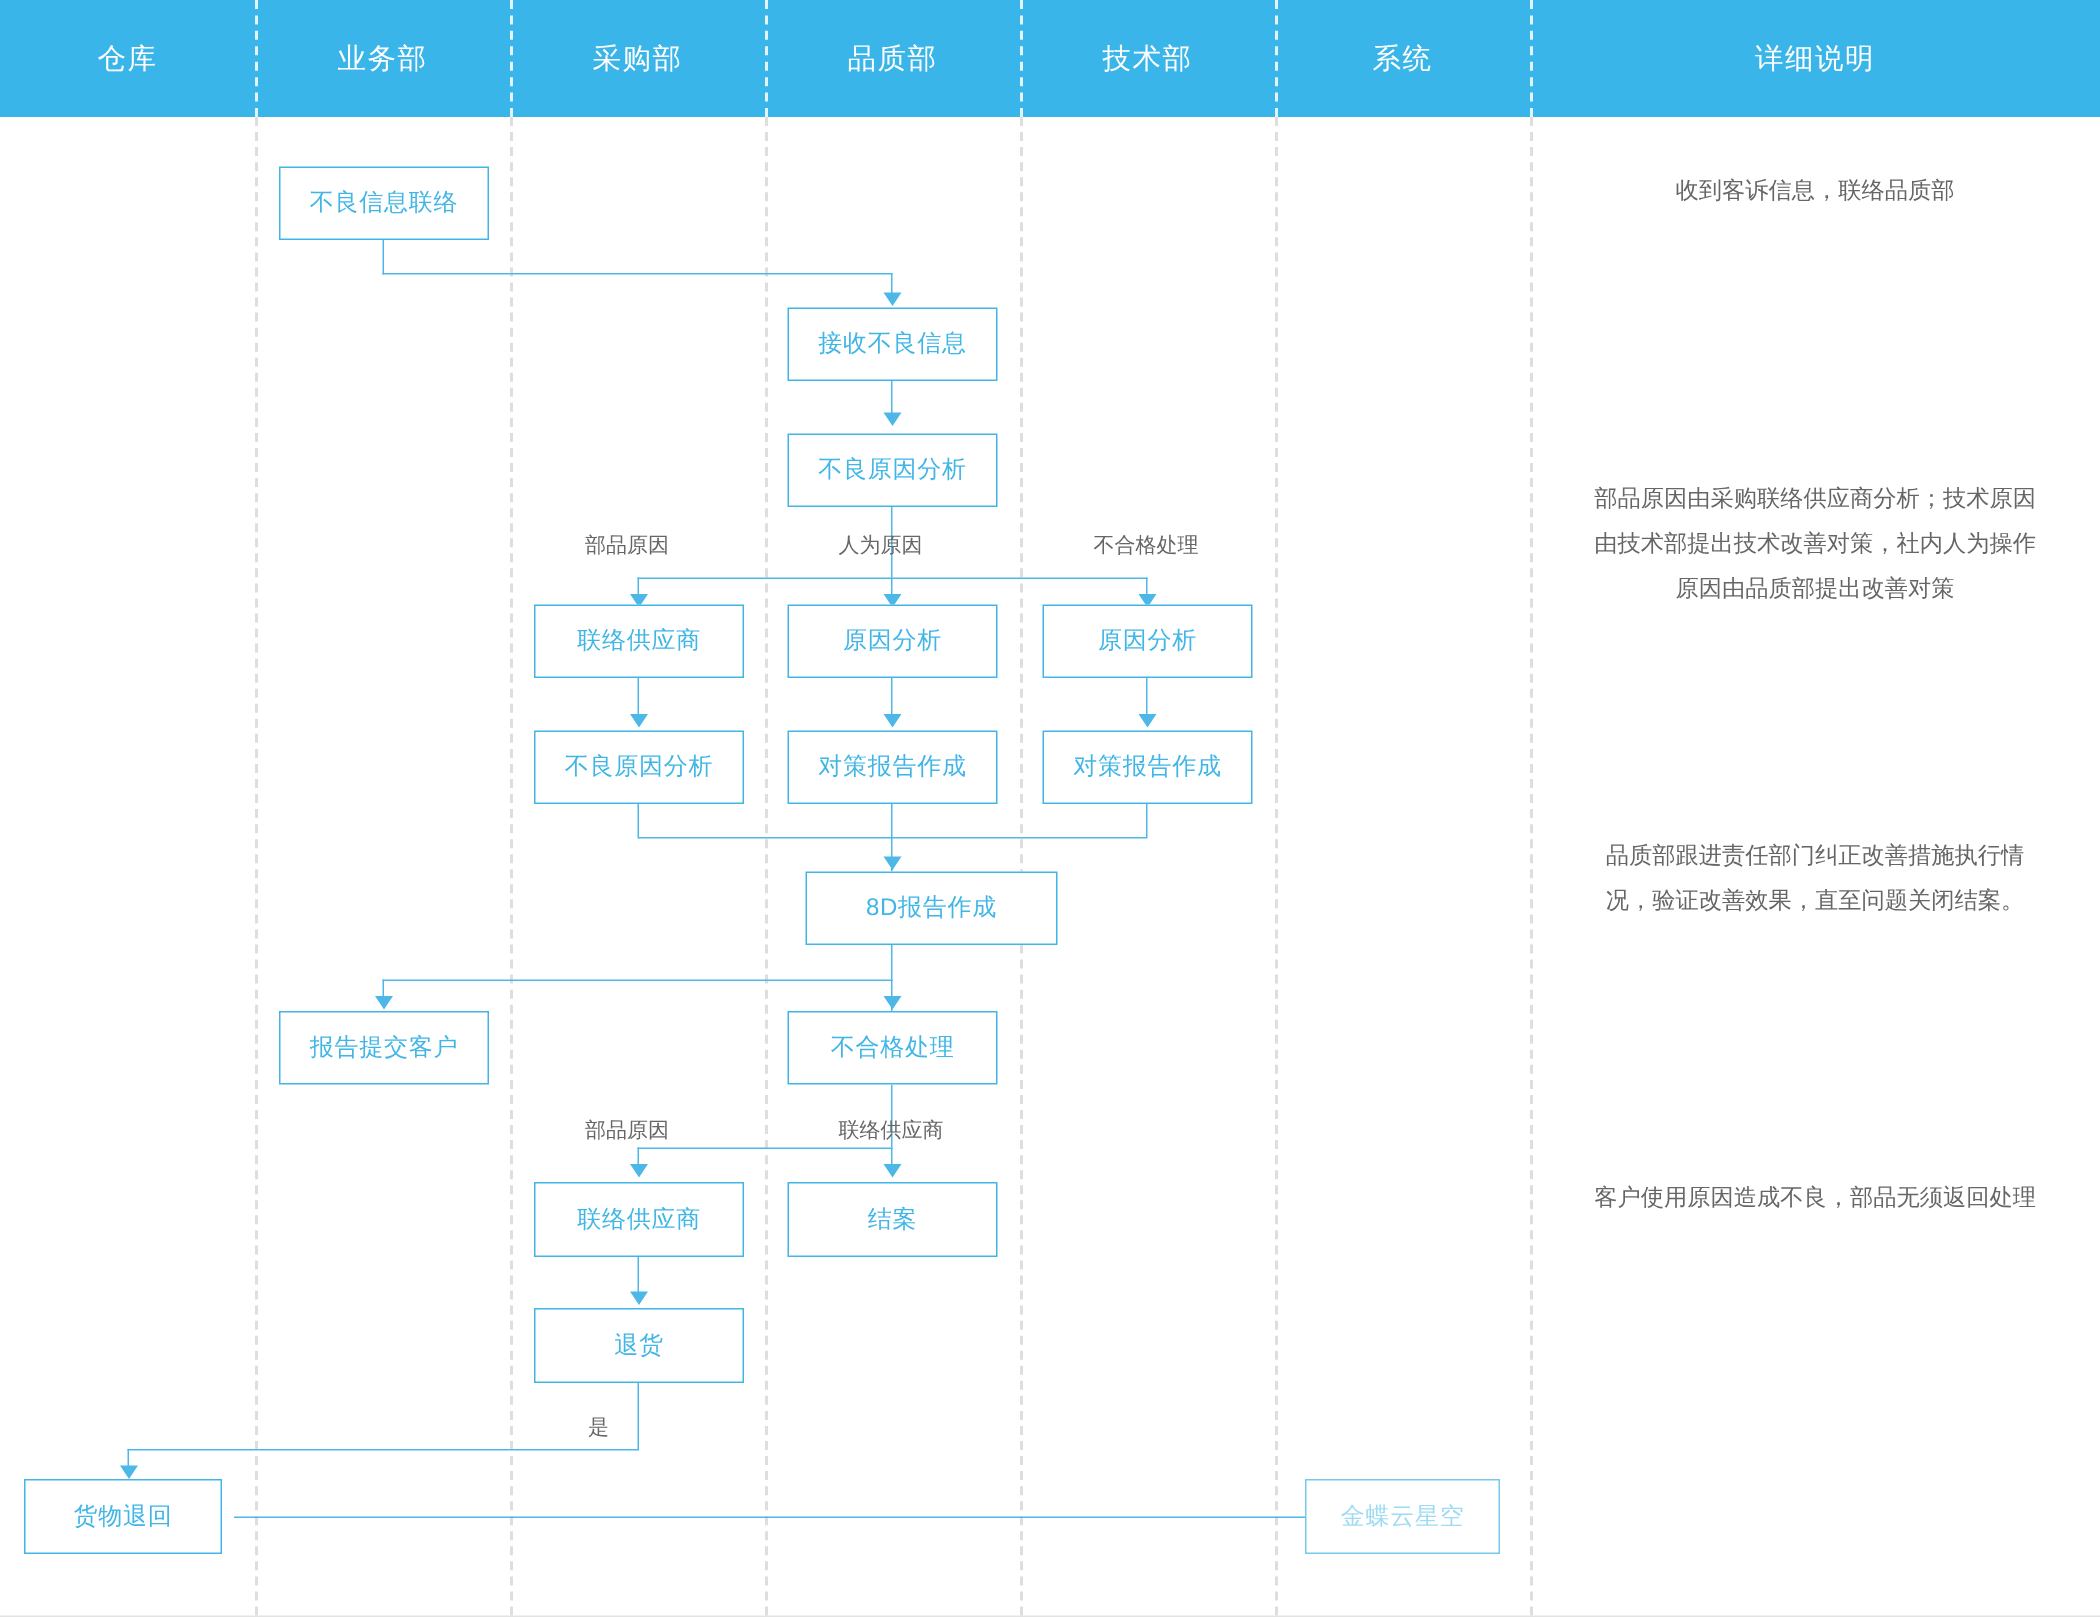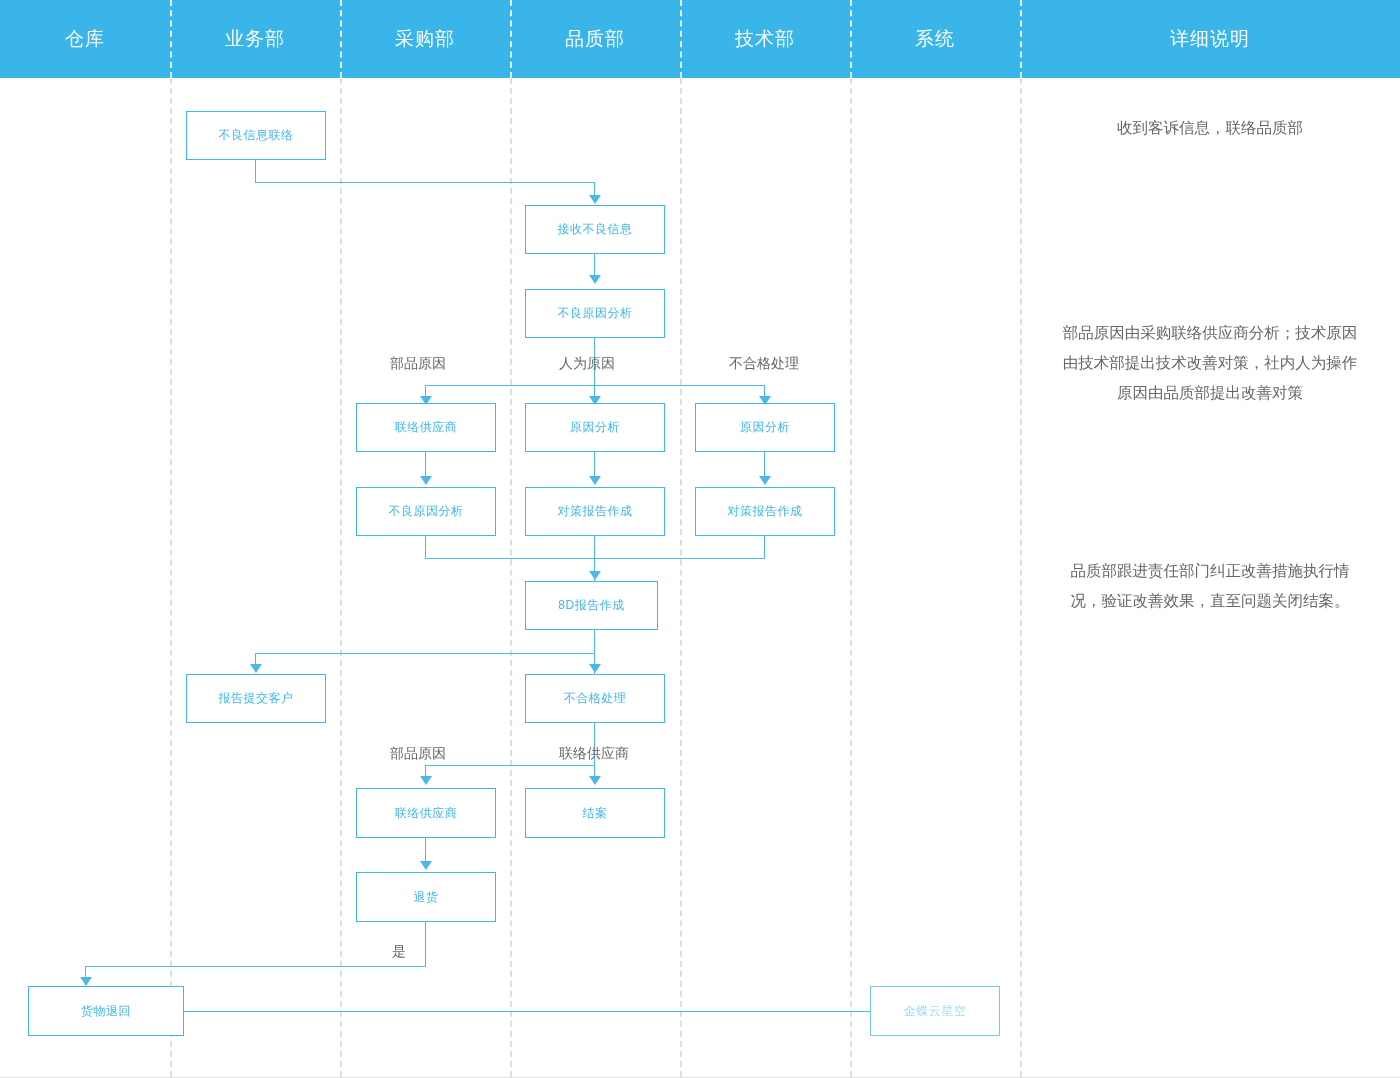--- a/index.html
+++ b/index.html
@@ -55,21 +55,21 @@
     width: 0;
     border-left: 2px dashed #dedede;
   }
 
   
   .node {
     position: absolute;
     border: 1px solid #41b6e6;
     background: #ffffff;
     color: #41b6e6;
-    font-size: 12px;
+    font-size: 16px;
     display: flex;
     align-items: center;
     justify-content: center;
     letter-spacing: .5px;
     white-space: nowrap;
   }
   .node.faint { color: #9fdcf4; border-color: #74c9ec; }
 
   
   .ln {            
@@ -219,21 +219,21 @@
     <div class="node" style="left:356px; top:409px; width:140px; height:49px">
       <span>不良原因分析</span>
     </div>
     <div class="node" style="left:525px; top:409px; width:140px; height:49px">
       <span>对策报告作成</span>
     </div>
     <div class="node" style="left:695px; top:409px; width:140px; height:49px">
       <span>对策报告作成</span>
     </div>
 
-    <div class="node" style="left:525px; top:503px; width:133px; height:49px">
+    <div class="node" style="left:537px; top:503px; width:168px; height:49px">
       <span>8D报告作成</span>
     </div>
 
     <div class="node" style="left:186px; top:596px; width:140px; height:49px">
       <span>报告提交客户</span>
     </div>
     <div class="node" style="left:525px; top:596px; width:140px; height:49px">
       <span>不合格处理</span>
     </div>
 
@@ -241,35 +241,36 @@
       <span>联络供应商</span>
     </div>
     <div class="node" style="left:525px; top:710px; width:140px; height:50px">
       <span>结案</span>
     </div>
 
     <div class="node" style="left:356px; top:794px; width:140px; height:50px">
       <span>退货</span>
     </div>
 
-    <div class="node" style="left:28px; top:908px; width:156px; height:50px">
+    <div class="node" style="left:16px; top:908px; width:132px; height:50px">
       <span>货物退回</span>
     </div>
 
     <div class="node faint" style="left:870px; top:908px; width:130px; height:50px">
       <span>金蝶云星空</span>
     </div>
 
     <div class="elabel" style="left:390px; top:277px">部品原因</div>
     <div class="elabel" style="left:559px; top:277px">人为原因</div>
     <div class="elabel" style="left:729px; top:277px">不合格处理</div>
 
     <div class="elabel" style="left:390px; top:667px">部品原因</div>
     <div class="elabel" style="left:559px; top:667px">联络供应商</div>
 
     <div class="elabel" style="left:392px; top:865px">是</div>
 
     <div class="desc" style="left:1060px; top:35px">收到客诉信息，联络品质部</div>
     <div class="desc" style="left:1060px; top:240px">部品原因由采购联络供应商分析；技术原因由技术部提出技术改善对策，社内人为操作原因由品质部提出改善对策</div>
     <div class="desc" style="left:1060px; top:478px">品质部跟进责任部门纠正改善措施执行情况，验证改善效果，直至问题关闭结案。</div>
+    <div class="desc" style="left:1060px; top:706px">客户使用原因造成不良，部品无须返回处理</div>
 
   </div>
 </div>
 
 </body></html>

